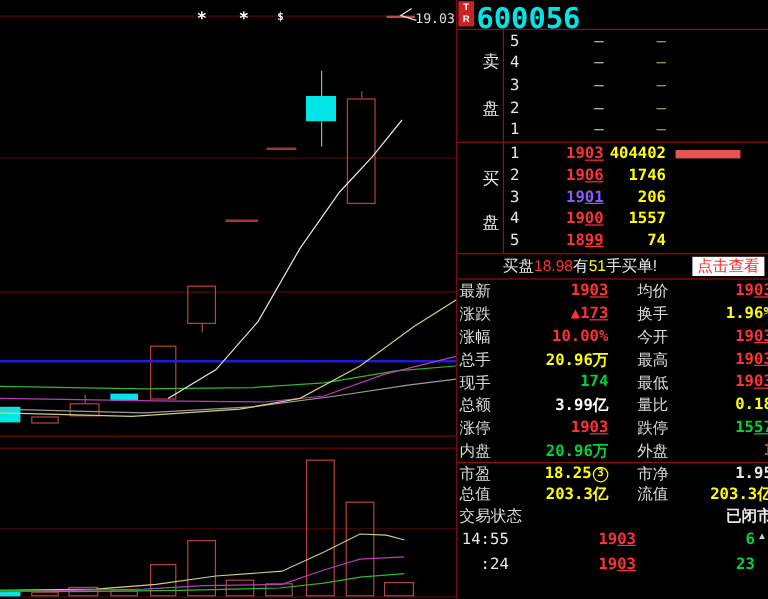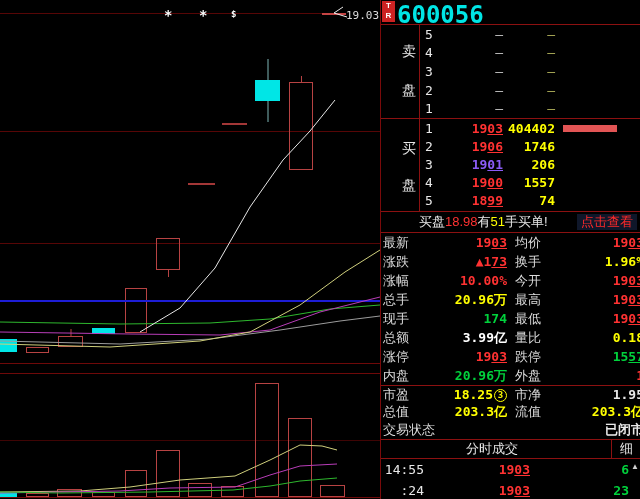--- a/index.html
+++ b/index.html
@@ -35,21 +35,21 @@
   
   .ticker{position:relative;height:20px;line-height:20px;padding-left:2px;font-size:13px;
        border-bottom:1px solid #8c1111;white-space:nowrap;}
   .chip{position:absolute;right:3px;top:2px;width:60px;height:16px;line-height:16px;
        text-align:center;font-size:13px;cursor:pointer;}
   
   .srow{display:flex;height:19px;align-items:center;padding-left:2px;font-size:13px;}
   .srow.small{height:17.5px;}
   .slabel{width:56px;color:#dcdcdc;}
   .sval{width:68px;text-align:right;font-weight:bold;font-family:"DejaVu Sans Mono",monospace;}
-  .slabel2{width:60px;margin-left:8px;color:#dcdcdc;}
+  .slabel2{width:60px;margin-left:24px;color:#dcdcdc;}
   .sval2{flex:1;text-align:right;font-weight:bold;margin-right:-4px;font-family:"DejaVu Sans Mono",monospace;}
   .sdivider{border-top:1px solid #8c1111;}
   .u{text-decoration:underline;}
   .circ{display:inline-block;width:11px;height:11px;line-height:11px;border:1px solid currentColor;
        border-radius:50%;font-size:9px;text-align:center;vertical-align:1px;margin-left:1px;}
   
   .trade-header{position:relative;height:18px;border-top:1px solid #8c1111;
        border-bottom:1px solid #8c1111;font-size:13px;line-height:18px;}
   .th-title{position:absolute;left:85px;color:#e8e8e8;}
   .th-vline{position:absolute;right:28px;top:0;bottom:0;border-left:1px solid #8c1111;}
@@ -196,21 +196,21 @@
           </div>
           <div class="qrow">
             <span class="lvl">5</span>
             <span class="qprice"><span class="num" style="color: rgb(255, 50, 50); margin-top: 32px;"><span>18</span><span class="u">99</span></span></span>
             <span class="qvol">74</span>
             <span class="barslot"></span>
           </div>
         </div>
     </div>
 
-    <div class="ticker" id="ticker"><span style="color: rgb(232, 232, 232); margin-left: 36px;">买盘</span><span style="color: rgb(255, 50, 50);">18.98</span><span style="color: rgb(232, 232, 232);">有</span><span style="color: rgb(255, 255, 0);">51</span><span style="color: rgb(232, 232, 232);">手买单!</span><span class="chip" style="background: #0f172a; color: rgb(255, 42, 42);">点击查看</span></div>
+    <div class="ticker" id="ticker"><span style="color: rgb(232, 232, 232); margin-left: 36px;">买盘</span><span style="color: rgb(255, 50, 50);">18.98</span><span style="color: rgb(232, 232, 232);">有</span><span style="color: rgb(255, 255, 0);">51</span><span style="color: rgb(232, 232, 232);">手买单!</span><span class="chip" style="background: #ffffff; color: rgb(255, 42, 42);">点击查看</span></div>
 
     <div class="stats" id="stats">
         <div class="srow">
           <span class="slabel">最新</span>
           <span class="sval"><span class="num" style="color: rgb(255, 50, 50);"><span>19</span><span class="u">03</span></span></span>
           <span class="slabel2">均价</span>
           <span class="sval2"><span class="num" style="color: rgb(255, 50, 50);"><span>19</span><span class="u">03</span></span></span>
         </div>
         <div class="srow">
           <span class="slabel">涨跌</span>
@@ -268,25 +268,20 @@
           <span class="sval2"><span class="num" style="color: rgb(255, 255, 0);">203.3亿</span></span>
         </div>
         <div class="srow small">
           <span class="slabel">交易状态</span>
           <span class="sval"></span>
           <span class="slabel2"></span>
           <span class="sval2"><span class="num" style="color: rgb(232, 232, 232);">已闭市</span></span>
         </div>
       </div>
 
-    <div class="trade-header">
-      <span class="th-title">分时成交</span>
-      <span class="th-vline"></span>
-      <span class="th-detail">细</span>
-    </div>
 
     <div class="trade-rows" id="trade-rows">
       <span class="scroll-up">▲</span>
     <div class="trow">
           <span class="ttime">14:55</span>
           <span class="tprice"><span class="num" style="color: rgb(255, 50, 50);"><span>19</span><span class="u">03</span></span></span>
           <span class="tvol" style="color: rgb(0, 210, 60);">6</span>
         </div>
         <div class="trow">
           <span class="ttime">:24</span>

